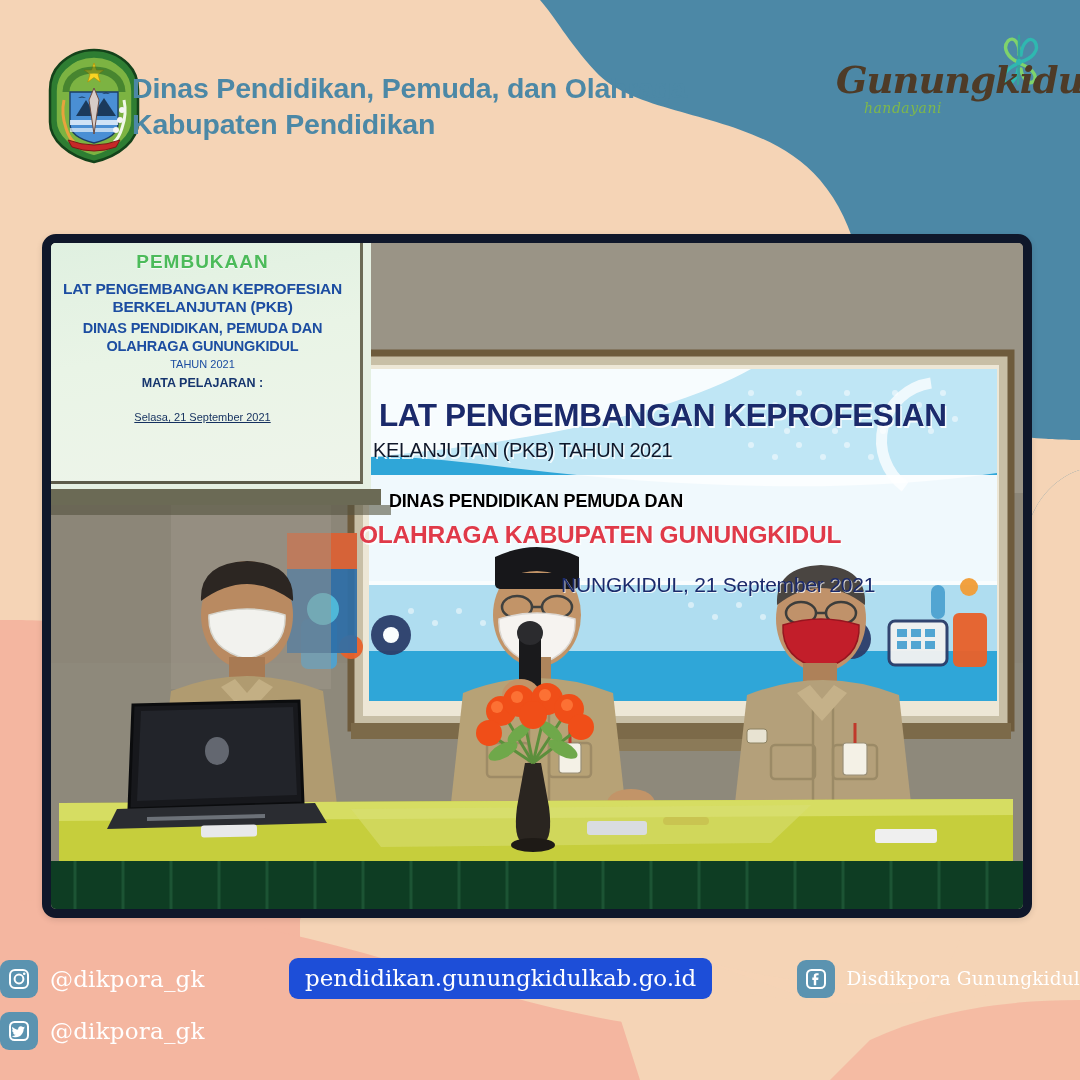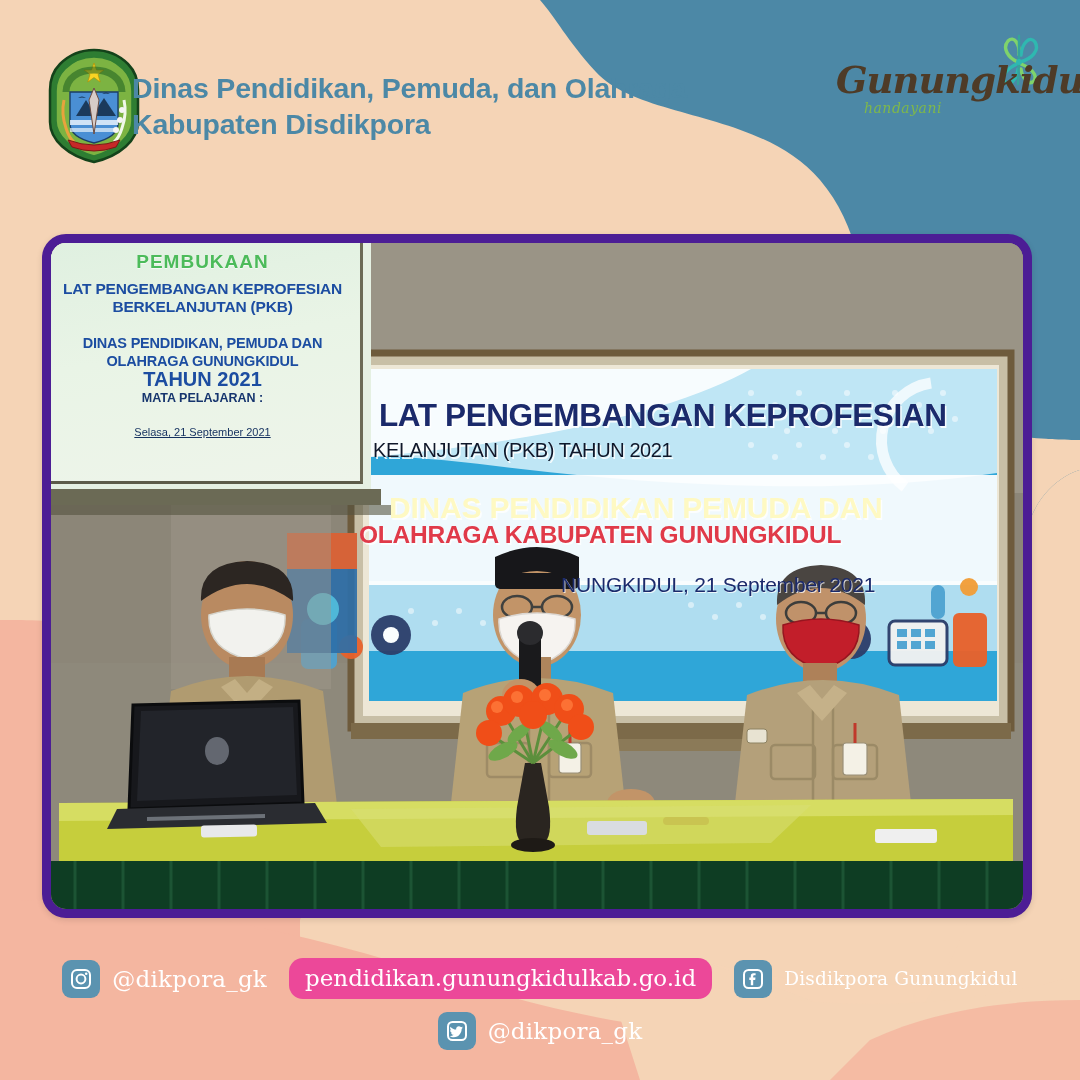--- a/index.html
+++ b/index.html
@@ -49,22 +49,22 @@
     color:#7FB84A;
     letter-spacing:0.5px;
   }
   .brand-mark { position:absolute; right:-4px; top:-6px; width:62px; height:62px; }
 
   
   .photo-card {
     position:absolute;
     left:42px; top:234px;
     width:990px; height:684px;
-    border:9px solid #4c1d95;
-    border-radius:24px;
+    border:9px solid #0f172a;
+    border-radius:14px;
     overflow:hidden;
     background:#8a8375;
     box-shadow:0 2px 6px rgba(0,0,0,.12);
   }
   .photo { position:absolute; inset:0; }
   .photo svg { display:block; width:100%; height:100%; }
 
   
   .slide {
     position:absolute;
@@ -76,75 +76,75 @@
     padding:12px 6px 0 6px;
     text-align:center;
     overflow:hidden;
   }
   .slide-title {
     color:#4CBB5A; font-weight:bold; font-size:19px; letter-spacing:1px;
     text-shadow:0 1px 1px rgba(255,255,255,.7);
   }
   .slide-l1 { color:#1C4DA1; font-weight:bold; font-size:15.5px; line-height:18px; margin-top:7px; letter-spacing:-0.2px;}
   .slide-l2 { color:#1C4DA1; font-weight:bold; font-size:15.5px; line-height:18px; letter-spacing:-0.2px;}
-  .slide-l3 { color:#1C4DA1; font-weight:bold; font-size:14.5px; line-height:18px; margin-top:18px; letter-spacing:-0.2px;}
+  .slide-l3 { color:#1C4DA1; font-weight:bold; font-size:14.5px; line-height:18px; margin-top:3px; letter-spacing:-0.2px;}
   .slide-l4 { color:#1C4DA1; font-weight:bold; font-size:14.5px; line-height:18px; letter-spacing:-0.2px;}
-  .slide-l5 { color:#1C4DA1; font-weight:bold; font-size:20px; line-height:18px;}
+  .slide-l5 { color:#1C4DA1; font-weight:normal; font-size:11px; line-height:18px;}
   .slide-l6 { color:#16356E; font-weight:bold; font-size:12.5px; line-height:16px; margin-top:2px;}
   .slide-l7 { color:#16356E; font-weight:bold; font-size:12.5px; line-height:16px;}
   .slide-date { color:#14305f; font-size:11px; margin-top:20px;text-decoration:underline; }
 
   
   .banner-t1 {
     position:absolute; left:328px; top:154px; width:640px;
     color:#1B2A6B; font-weight:bold; font-size:31.5px; letter-spacing:-0.4px;
     white-space:nowrap;
     text-shadow:1.5px 1.5px 0 rgba(255,255,255,.85);
   }
   .banner-t2 {
     position:absolute; left:322px; top:196px; width:640px;
     color:#0f172a; font-weight:normal; font-size:20px; letter-spacing:-0.4px;
     white-space:nowrap;
     text-shadow:1.5px 1.5px 0 rgba(255,255,255,.85);
   }
   .banner-t3 {
     position:absolute; left:338px; top:248px;
-    color:#fef9c3; font-weight:bold; font-size:30px; letter-spacing:-0.2px;
+    color:#000000; font-weight:bold; font-size:18px; letter-spacing:-0.2px;
     white-space:nowrap; text-shadow:1.5px 1.5px 0 rgba(255,255,255,.8);
   }
   .banner-t4 {
     position:absolute; left:308px; top:278px;
     color:#E03A49; font-weight:bold; font-size:24.5px; letter-spacing:-0.2px;
     white-space:nowrap; text-shadow:1.5px 1.5px 0 rgba(255,255,255,.8);
   }
   .banner-t5 {
     position:absolute; left:510px; top:330px;
     color:#1B2A6B; font-weight:normal; font-size:21px; letter-spacing:-0.2px;
     white-space:nowrap; text-shadow:1px 1px 0 rgba(255,255,255,.75);
   }
 
   
   .social-row {
     position:absolute; left:0; width:1080px;
-    display:flex; align-items:center; justify-content:center;
+    display:flex; align-items:center; justify-content:space-between;
   }
   .row-a { top:958px; gap:0; }
   .row-b { top:1012px; }
   .soc-item { display:flex; align-items:center; }
   .soc-icon {
     width:38px; height:38px; border-radius:9px; background:#5B93B0;
     display:flex; align-items:center; justify-content:center; flex:none;
   }
   .soc-label {
     color:#FFFFFF; font-size:23px; margin-left:12px; letter-spacing:0.2px;
     font-family:"DejaVu Serif", serif; font-weight:normal;
   }
   .soc-label.small { font-size:18.5px; }
   .web-badge {
-    background:#ec4899; color:#FFFFFF; border-radius:14px;
+    background:#1d4ed8; color:#FFFFFF; border-radius:9px;
     padding:7px 16px 8px 16px; font-size:23px; margin:0 22px;
     font-family:"DejaVu Serif", serif; white-space:nowrap;
   }
 </style>
 </head>
 <body>
 
 <div id="stage">
 
   <div class="bg-layer">
@@ -213,21 +213,21 @@
         <circle cx="76" cy="62" r="3" fill="#F5F5F5"></circle>
           <circle cx="74" cy="72" r="3" fill="#F5F5F5"></circle>
         <circle cx="70" cy="82" r="3" fill="#F5F5F5"></circle>
 
         <path d="M22,92 q26,10 52,0 l-4,7 q-22,8 -44,0 Z" fill="#C62828" stroke="#7F1616" stroke-width="1"></path>
       </svg>
     </div>
 
     <div class="header-text">
       <div class="header-line">Dinas Pendidikan, Pemuda, dan Olahraga</div>
-      <div class="header-line">Kabupaten Disdikpora</div>
+      <div class="header-line">Kabupaten Pendidikan</div>
     </div>
   </div>
 
   <div class="brand">
     <div class="brand-mark">
       <svg viewBox="0 0 62 62" aria-hidden="true">
         <g fill="none" stroke-width="3.4" stroke-linecap="round">
           <path d="M30,34 C20,30 14,20 20,13 C26,7 32,16 31,27" stroke="#7FD36B"></path>
           <path d="M32,34 C44,31 52,22 47,14 C42,7 34,15 33,27" stroke="#2FB8B0"></path>
           <path d="M29,36 C20,40 12,48 17,54 C22,59 29,51 30,41" stroke="#2FB8B0"></path>

